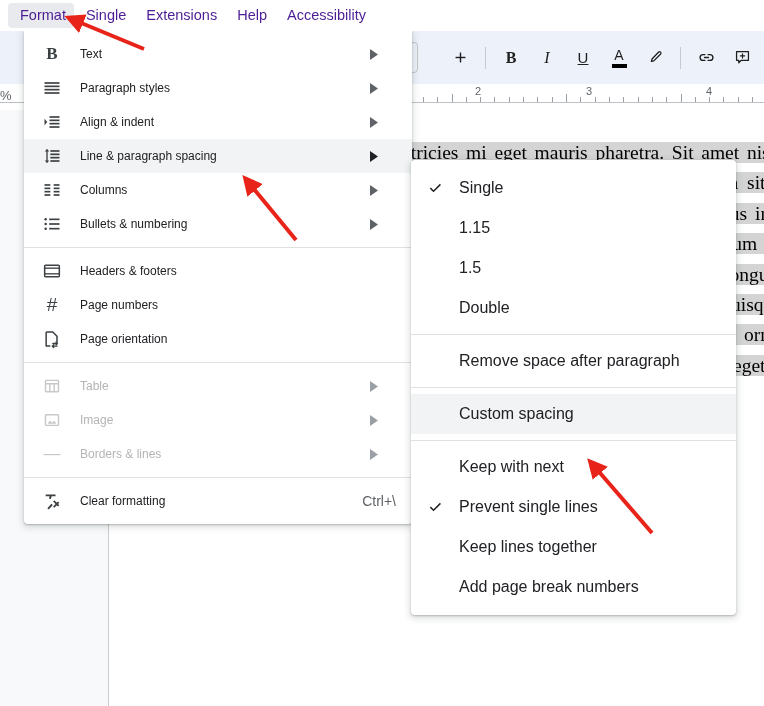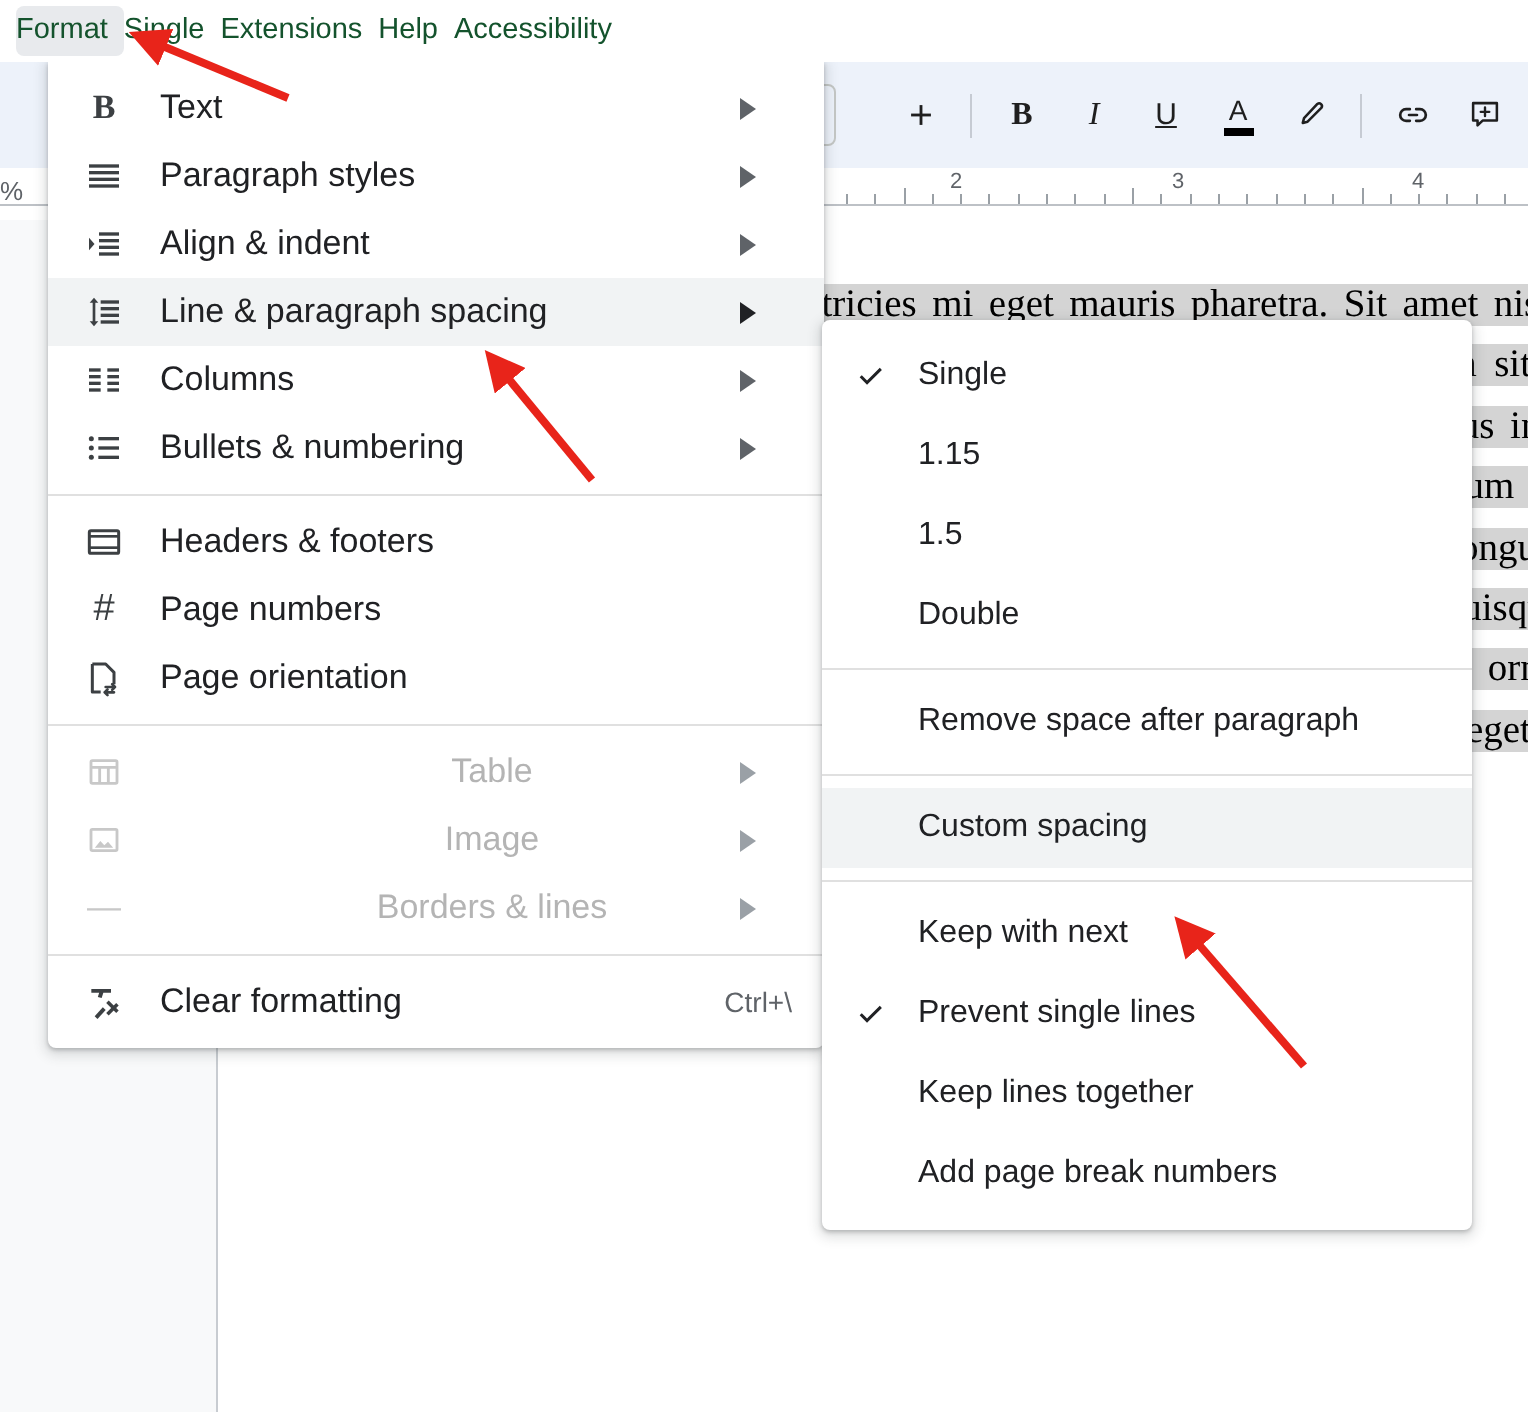--- a/index.html
+++ b/index.html
@@ -21,22 +21,22 @@
   .menubar {
     position: absolute; left: 0; top: 0;
     width: 764px; height: 31px;
     background: #ffffff;
     display: flex; align-items: center;
     padding-left: 8px;
     z-index: 40;
   }
   .menubar-item {
     font-size: 14.5px;
-    color: #14532d;
-    padding: 3px 8px 4px 0;
+    color: #4c1d95;
+    padding: 3px 8px 4px 12px;
     border-radius: 4px;
     line-height: 18px;
     white-space: nowrap;
     cursor: default;
   }
   .menubar-item.active { background: #e8eaed; }
 
   
   .toolbar {
     position: absolute; left: 0; top: 31px;
@@ -140,21 +140,21 @@
     position: relative;
     display: flex; align-items: center;
     height: 32px;
     padding: 0 0 0 0;
     font-size: 14.5px;
     color: #202124;
     cursor: default;
     white-space: nowrap;
   }
   .menu-row.hover { background: #f1f3f4; }
-  .menu-row.disabled { color: #b4b4b4; text-align: center; }
+  .menu-row.disabled { color: #b4b4b4; }
   .menu-sep {
     height: 1px; background: #e0e0e0;
     margin: 6px 0;
   }
   .mi-icon {
     width: 56px;
     display: flex; align-items: center; justify-content: center;
     flex: 0 0 56px;
     color: #3c4043;
   }
@@ -170,21 +170,21 @@
     color: #3c4043; font-size: 9px;
   }
   .menu-row.disabled .mi-arrow { color: #3c4043; }
 
   
   #format-menu {
     left: 24px; top: 31px;
     width: 388px;
   }
   #format-menu .menu-row { height: 34px; }
-  #format-menu .mi-label { font-size: 17px; }
+  #format-menu .mi-label { font-size: 12px; }
   #format-menu .mi-arrow { position: absolute; right: 16px; }
 
   
   #spacing-menu {
     left: 411px; top: 160px;
     width: 325px;
     border-radius: 4px;
     padding: 8px 0;
   }
   #spacing-menu .menu-row { height: 40px; }

